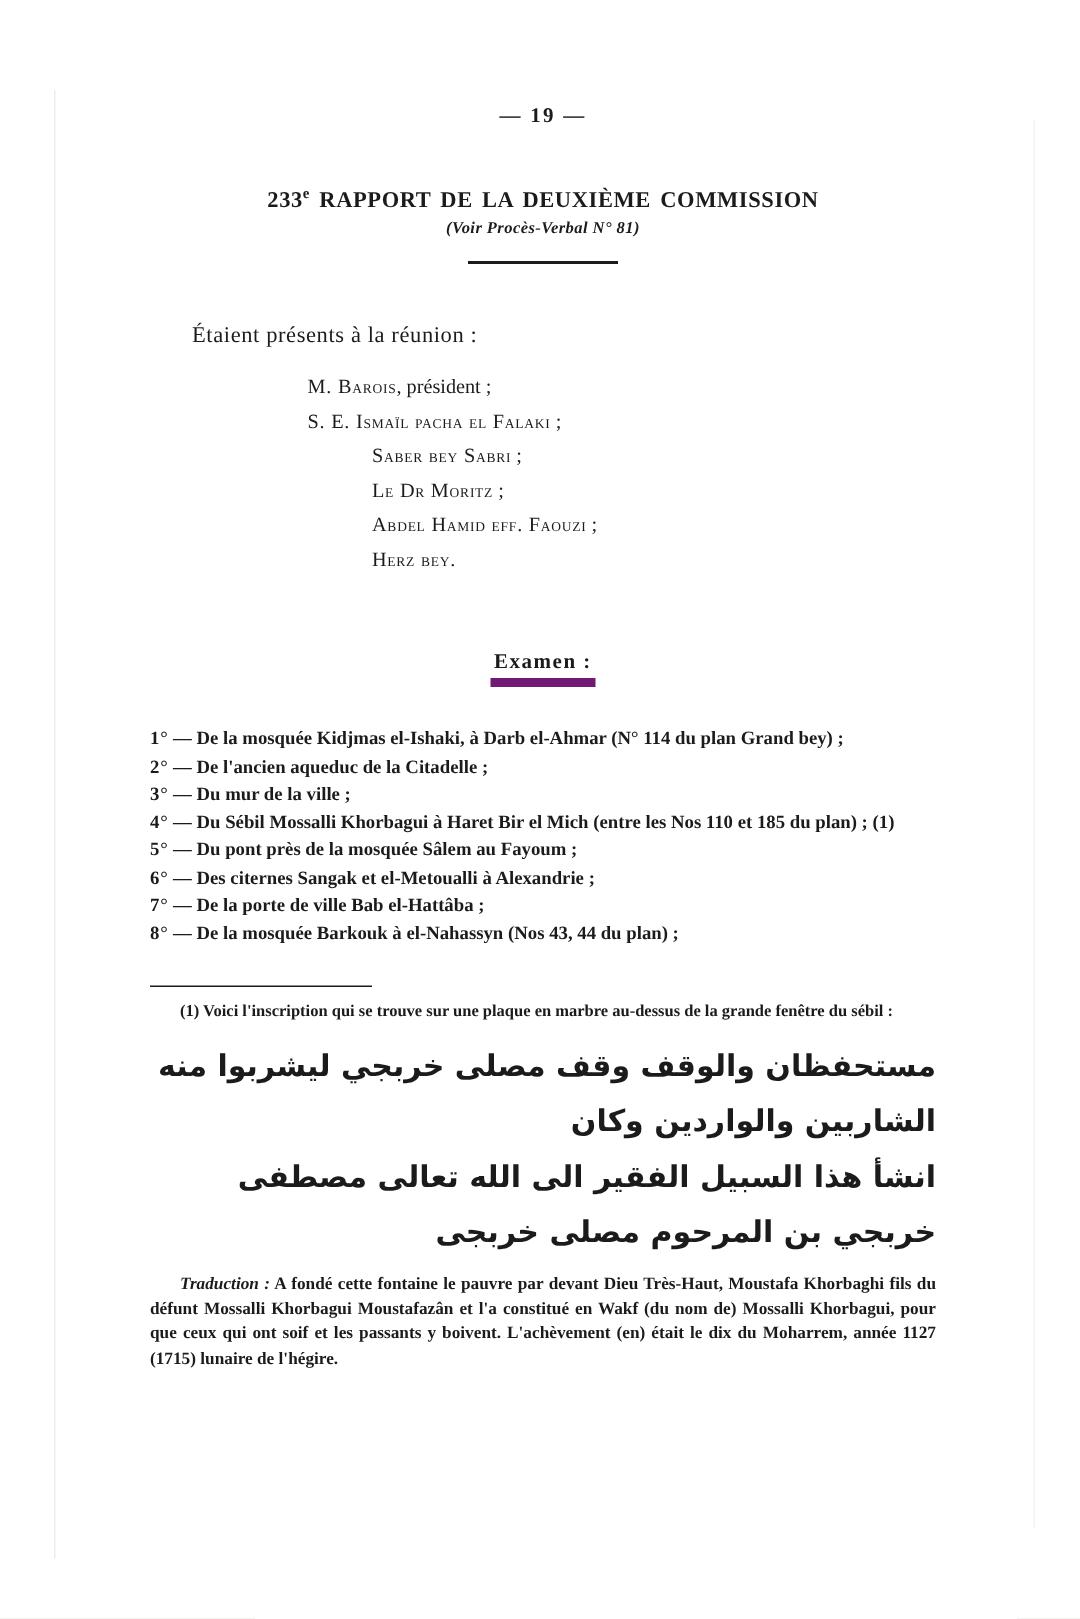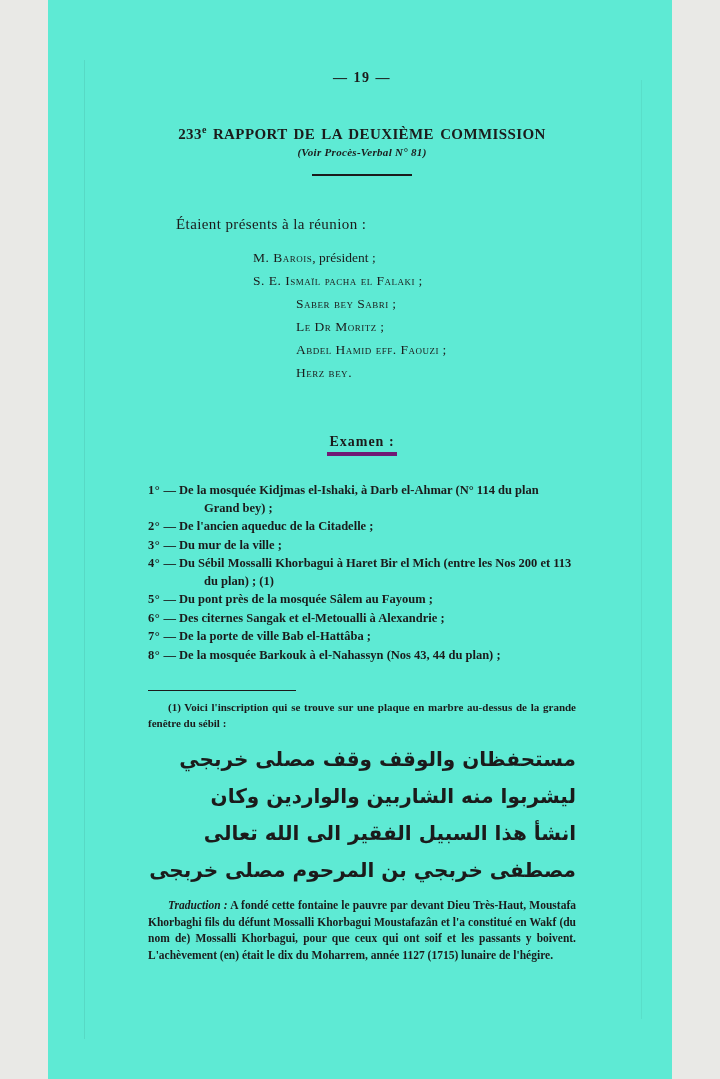--- a/index.html
+++ b/index.html
@@ -2,24 +2,24 @@
 <html><head>
 <meta charset="utf-8">
 <style>
   html, body {
     margin: 0;
     padding: 0;
     background: #e9e9e6;
   }
   .page {
     position: relative;
-    width: 624px;
+    width: 720px;
     height: 1079px;
     margin: 0 auto;
-    background: #5eead4;
+    background: #ffffff;
     color: #1b1b1b;
     font-family: "Liberation Serif", "DejaVu Serif", serif;
     box-sizing: border-box;
     padding: 70px 96px 0 100px;
     overflow: hidden;
   }
   .scan-edge-left {
     position: absolute;
     left: 36px; top: 60px; bottom: 40px;
     width: 1px;
@@ -83,21 +83,21 @@
   }
   .examen-heading-wrap {
     text-align: center;
     margin-top: 48px;
   }
   .examen-heading {
     display: inline-block;
     font-weight: bold;
     font-size: 14px;
     letter-spacing: 1px;
-    border-bottom: 4px solid #701a75;
+    border-bottom: 6px solid #701a75;
     padding: 0 2px 2px 2px;
   }
   .exam-list {
     margin-top: 26px;
     font-size: 12.5px;
     font-weight: bold;
   }
   .exam-item {
     line-height: 17.5px;
     padding-left: 56px;
@@ -165,21 +165,21 @@
   </div>
 
   <div class="examen-heading-wrap">
     <span class="examen-heading">Examen :</span>
   </div>
 
   <div class="exam-list">
     <div class="exam-item"><span class="exam-num">1°</span> <span>— De la mosquée Kidjmas el-Ishaki, à Darb el-Ahmar (N° 114 du plan Grand bey) ;</span></div>
     <div class="exam-item"><span class="exam-num">2°</span> <span>— De l'ancien aqueduc de la Citadelle ;</span></div>
     <div class="exam-item"><span class="exam-num">3°</span> <span>— Du mur de la ville ;</span></div>
-    <div class="exam-item"><span class="exam-num">4°</span> <span>— Du Sébil Mossalli Khorbagui à Haret Bir el Mich (entre les Nos 200 et 113 du plan) ; (1)</span></div>
+    <div class="exam-item"><span class="exam-num">4°</span> <span>— Du Sébil Mossalli Khorbagui à Haret Bir el Mich (entre les Nos 110 et 185 du plan) ; (1)</span></div>
     <div class="exam-item"><span class="exam-num">5°</span> <span>— Du pont près de la mosquée Sâlem au Fayoum ;</span></div>
     <div class="exam-item"><span class="exam-num">6°</span> <span>— Des citernes Sangak et el-Metoualli à Alexandrie ;</span></div>
     <div class="exam-item"><span class="exam-num">7°</span> <span>— De la porte de ville Bab el-Hattâba ;</span></div>
     <div class="exam-item"><span class="exam-num">8°</span> <span>— De la mosquée Barkouk à el-Nahassyn (Nos 43, 44 du plan) ;</span></div>
   </div>
 
   <div class="footnote-rule"></div>
 
   <p class="footnote">(1) Voici l'inscription qui se trouve sur une plaque en marbre au-dessus de la grande fenêtre du sébil :</p>
 

